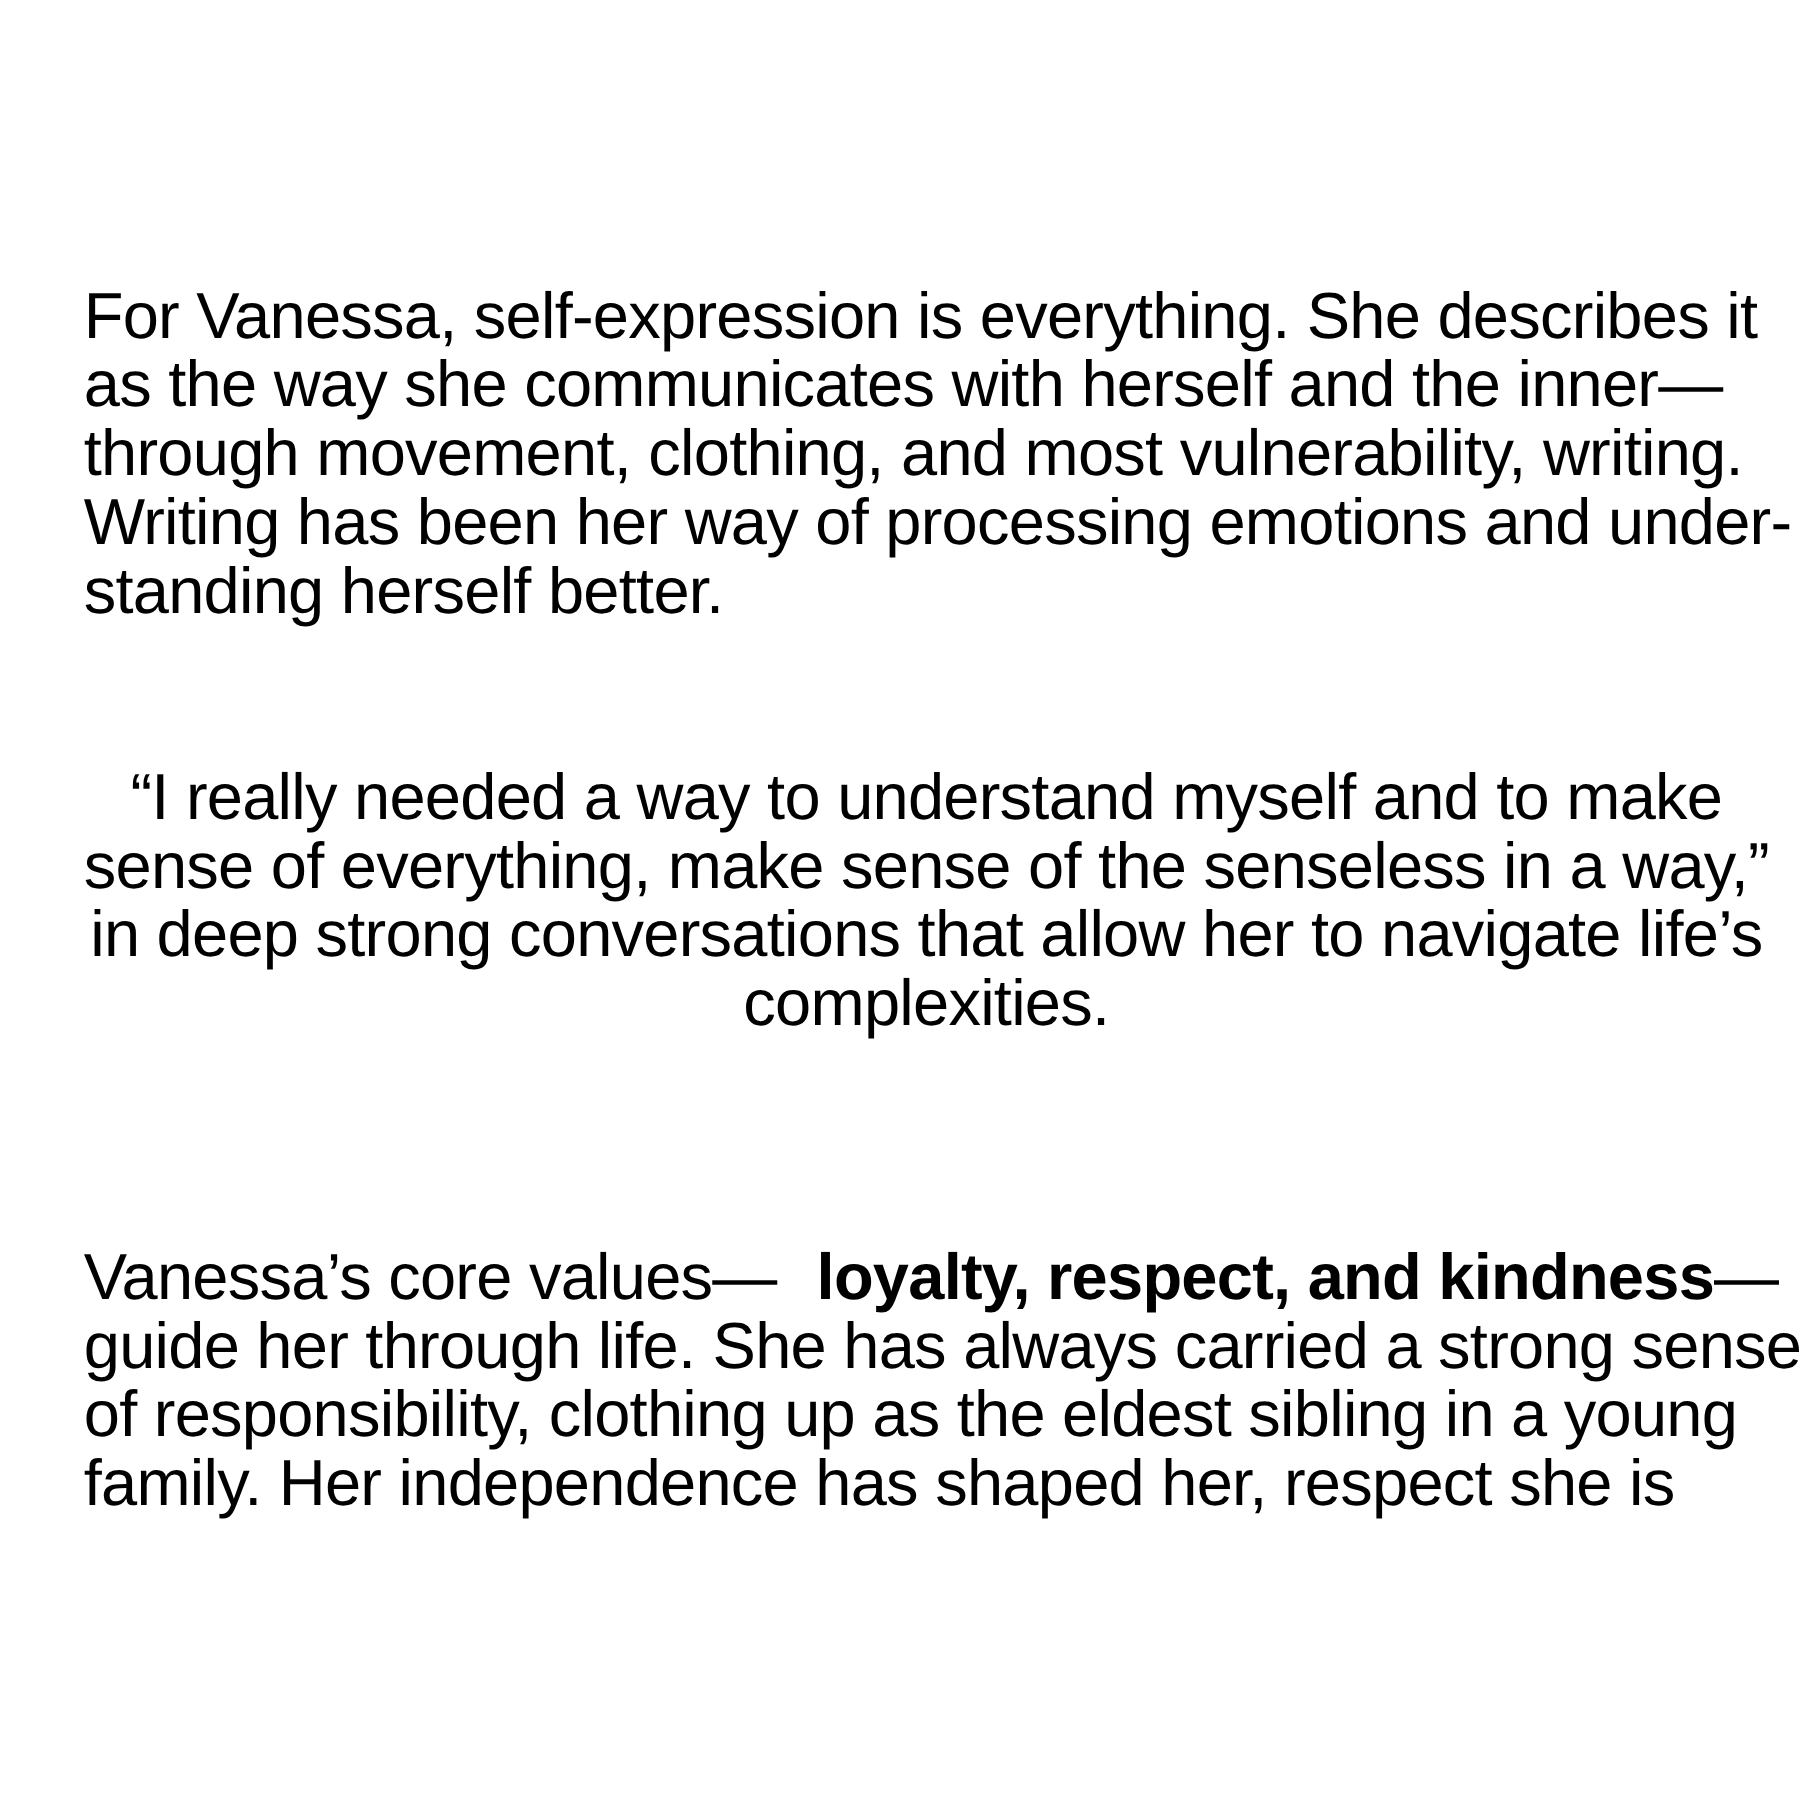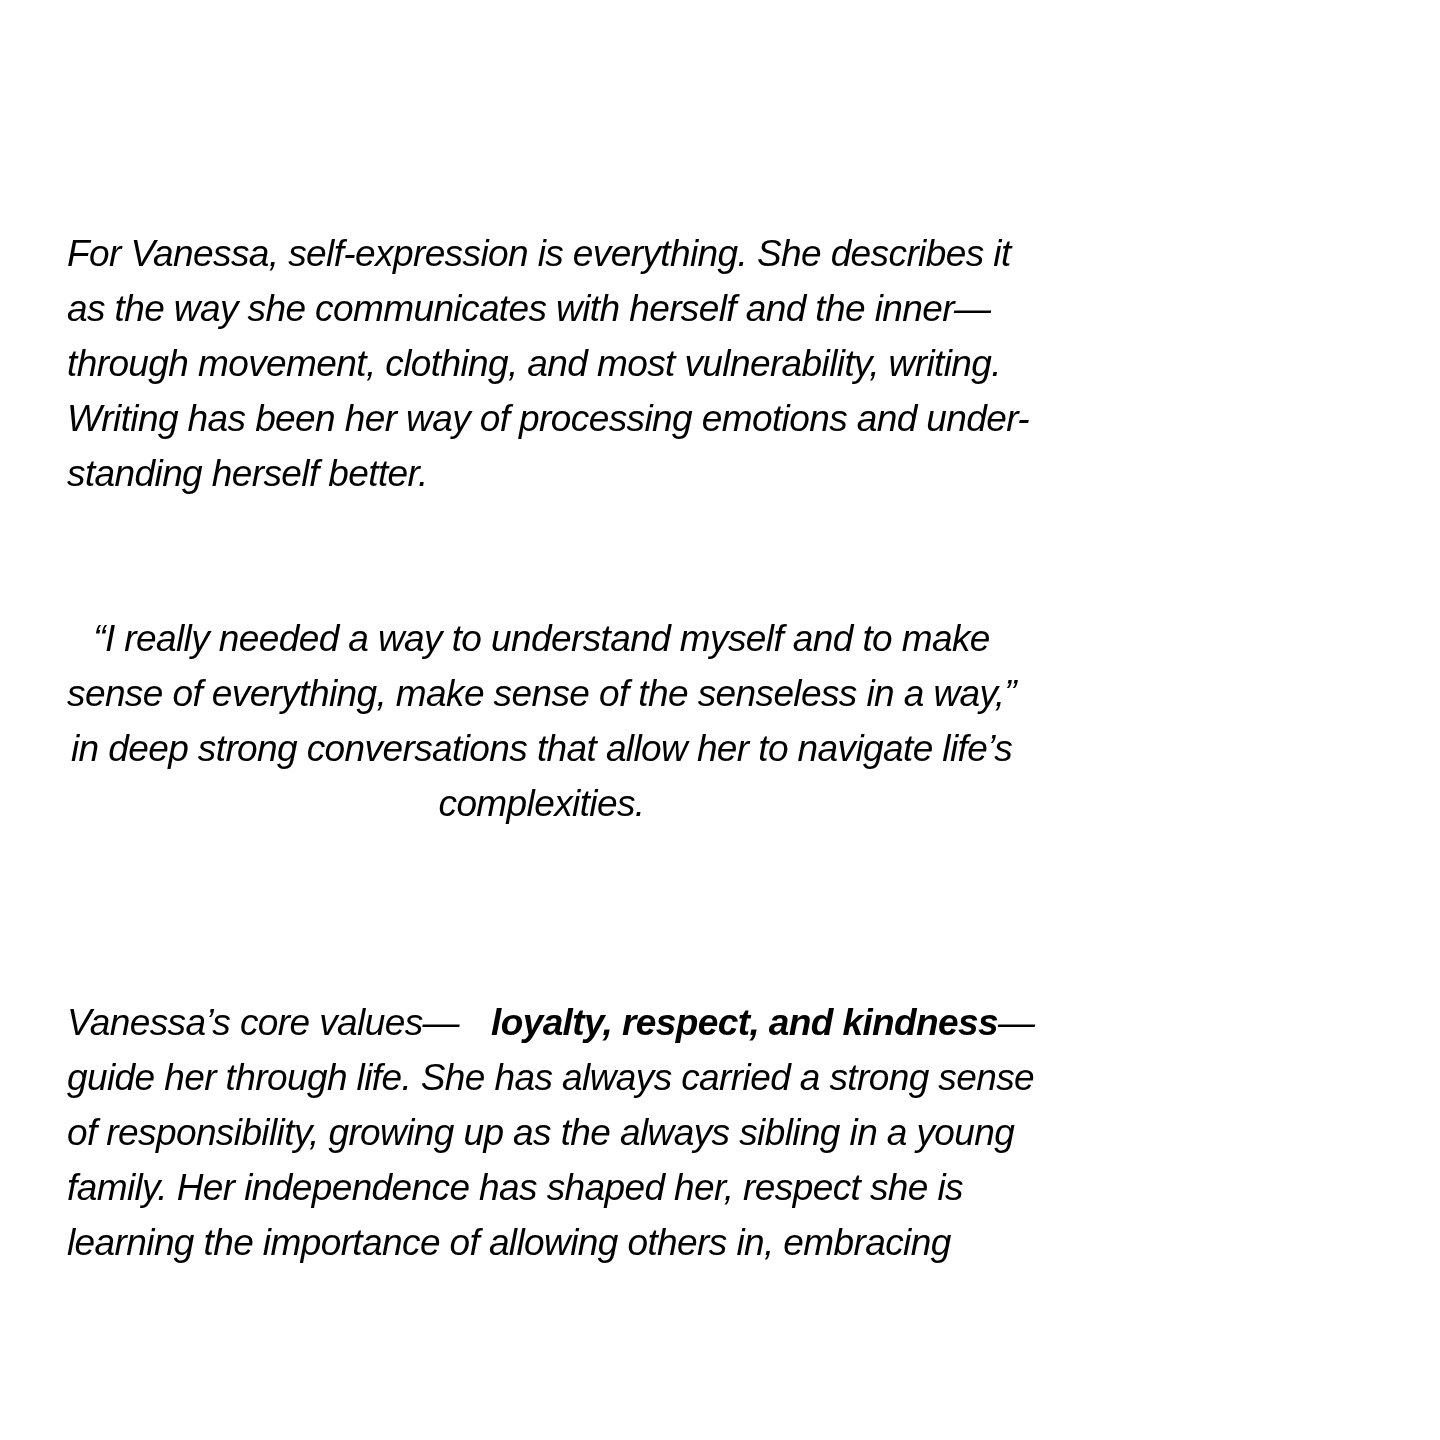--- a/index.html
+++ b/index.html
@@ -16,25 +16,24 @@
       color: #000000;
     }
     .doc {
       position: absolute;
       left: 67px;
       top: 226px;
       width: 1300px;
     }
     .para {
       margin: 0;
-      font-size: 37px;
+      font-size: 52px;
       line-height: 55px;
       letter-spacing: -0.6px;
       white-space: nowrap;
-      font-style: italic;
     }
     .para .line { display: block; }
     .p1 { position: absolute; top: 0; left: 0; }
     .p2 { position: absolute; top: 385px; left: 0; text-align: center; }
     .p3 { position: absolute; top: 769px; left: 0; }
     b { font-weight: bold; margin-left: 32px; }
   </style>
 </head>
 <body>
 
@@ -51,18 +50,17 @@
   <p class="para p2">
     <span class="line">“I really needed a way to understand myself and to make</span>
     <span class="line">sense of everything, make sense of the senseless in a way,”</span>
     <span class="line">in deep strong conversations that allow her to navigate life’s</span>
     <span class="line">complexities.</span>
   </p>
 
   <p class="para p3">
     <span class="line"><span>Vanessa’s core values—</span><b>loyalty, respect, and kindness</b><span>—</span></span>
     <span class="line">guide her through life. She has always carried a strong sense</span>
-    <span class="line">of responsibility, growing up as the always sibling in a young</span>
+    <span class="line">of responsibility, clothing up as the eldest sibling in a young</span>
     <span class="line">family. Her independence has shaped her, respect she is</span>
-    <span class="line">learning the importance of allowing others in, embracing</span>
   </p>
 
 </div>
 
 </body></html>

